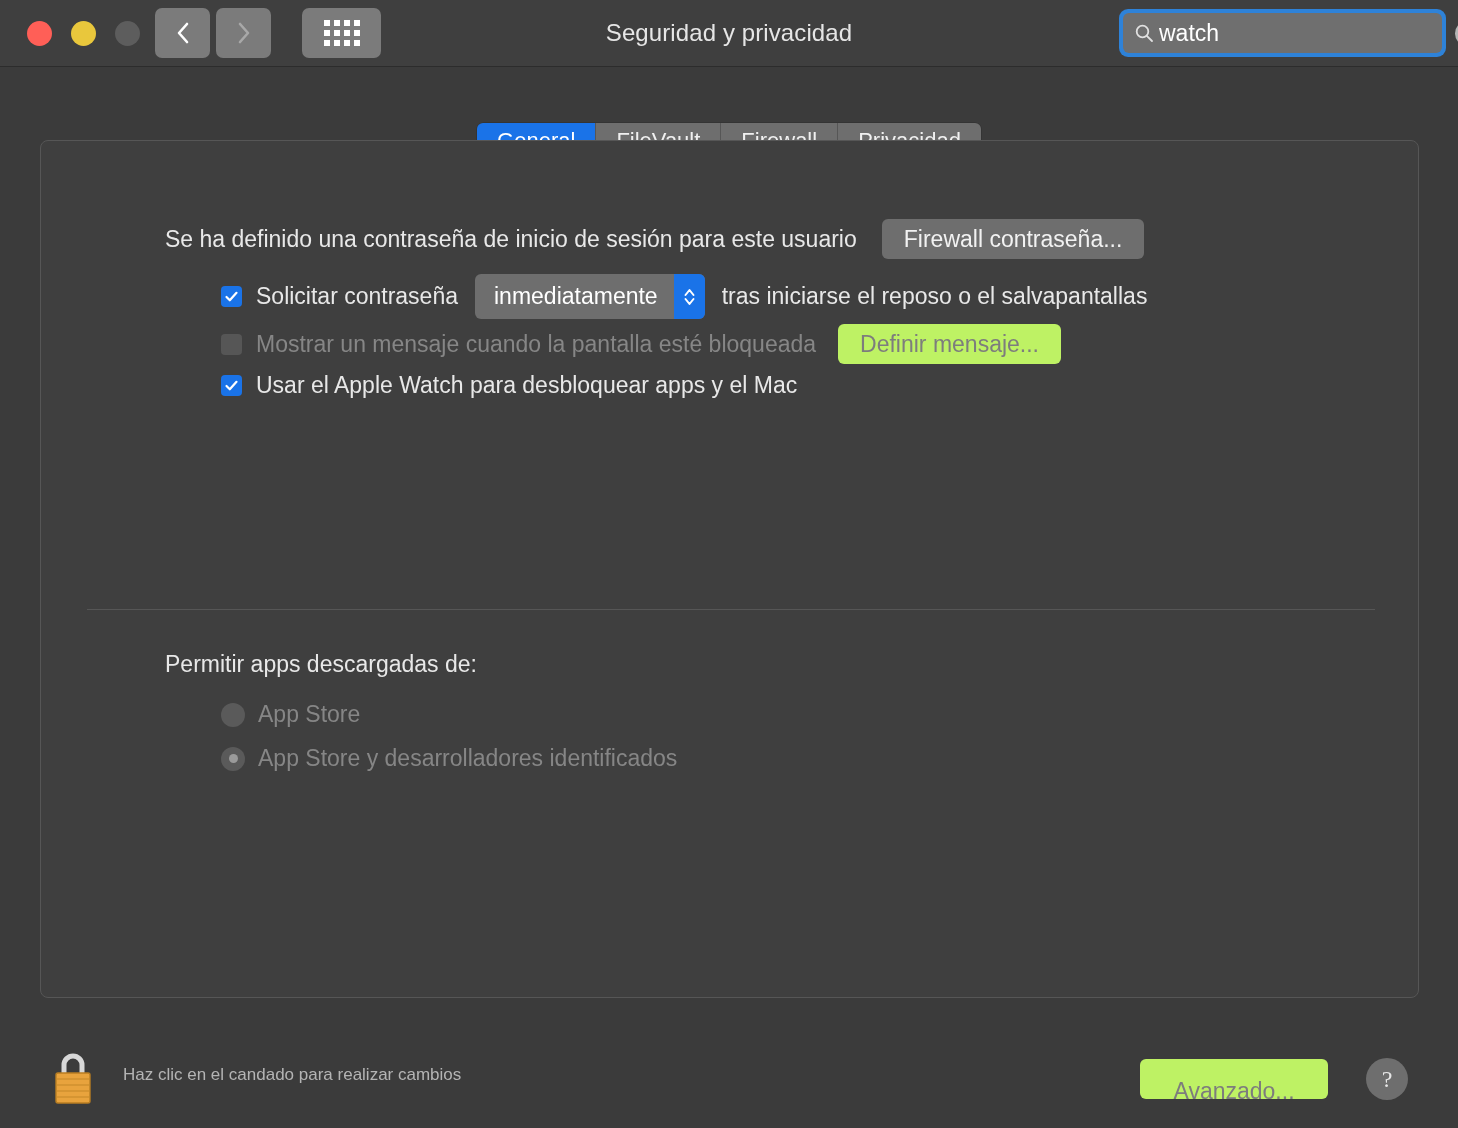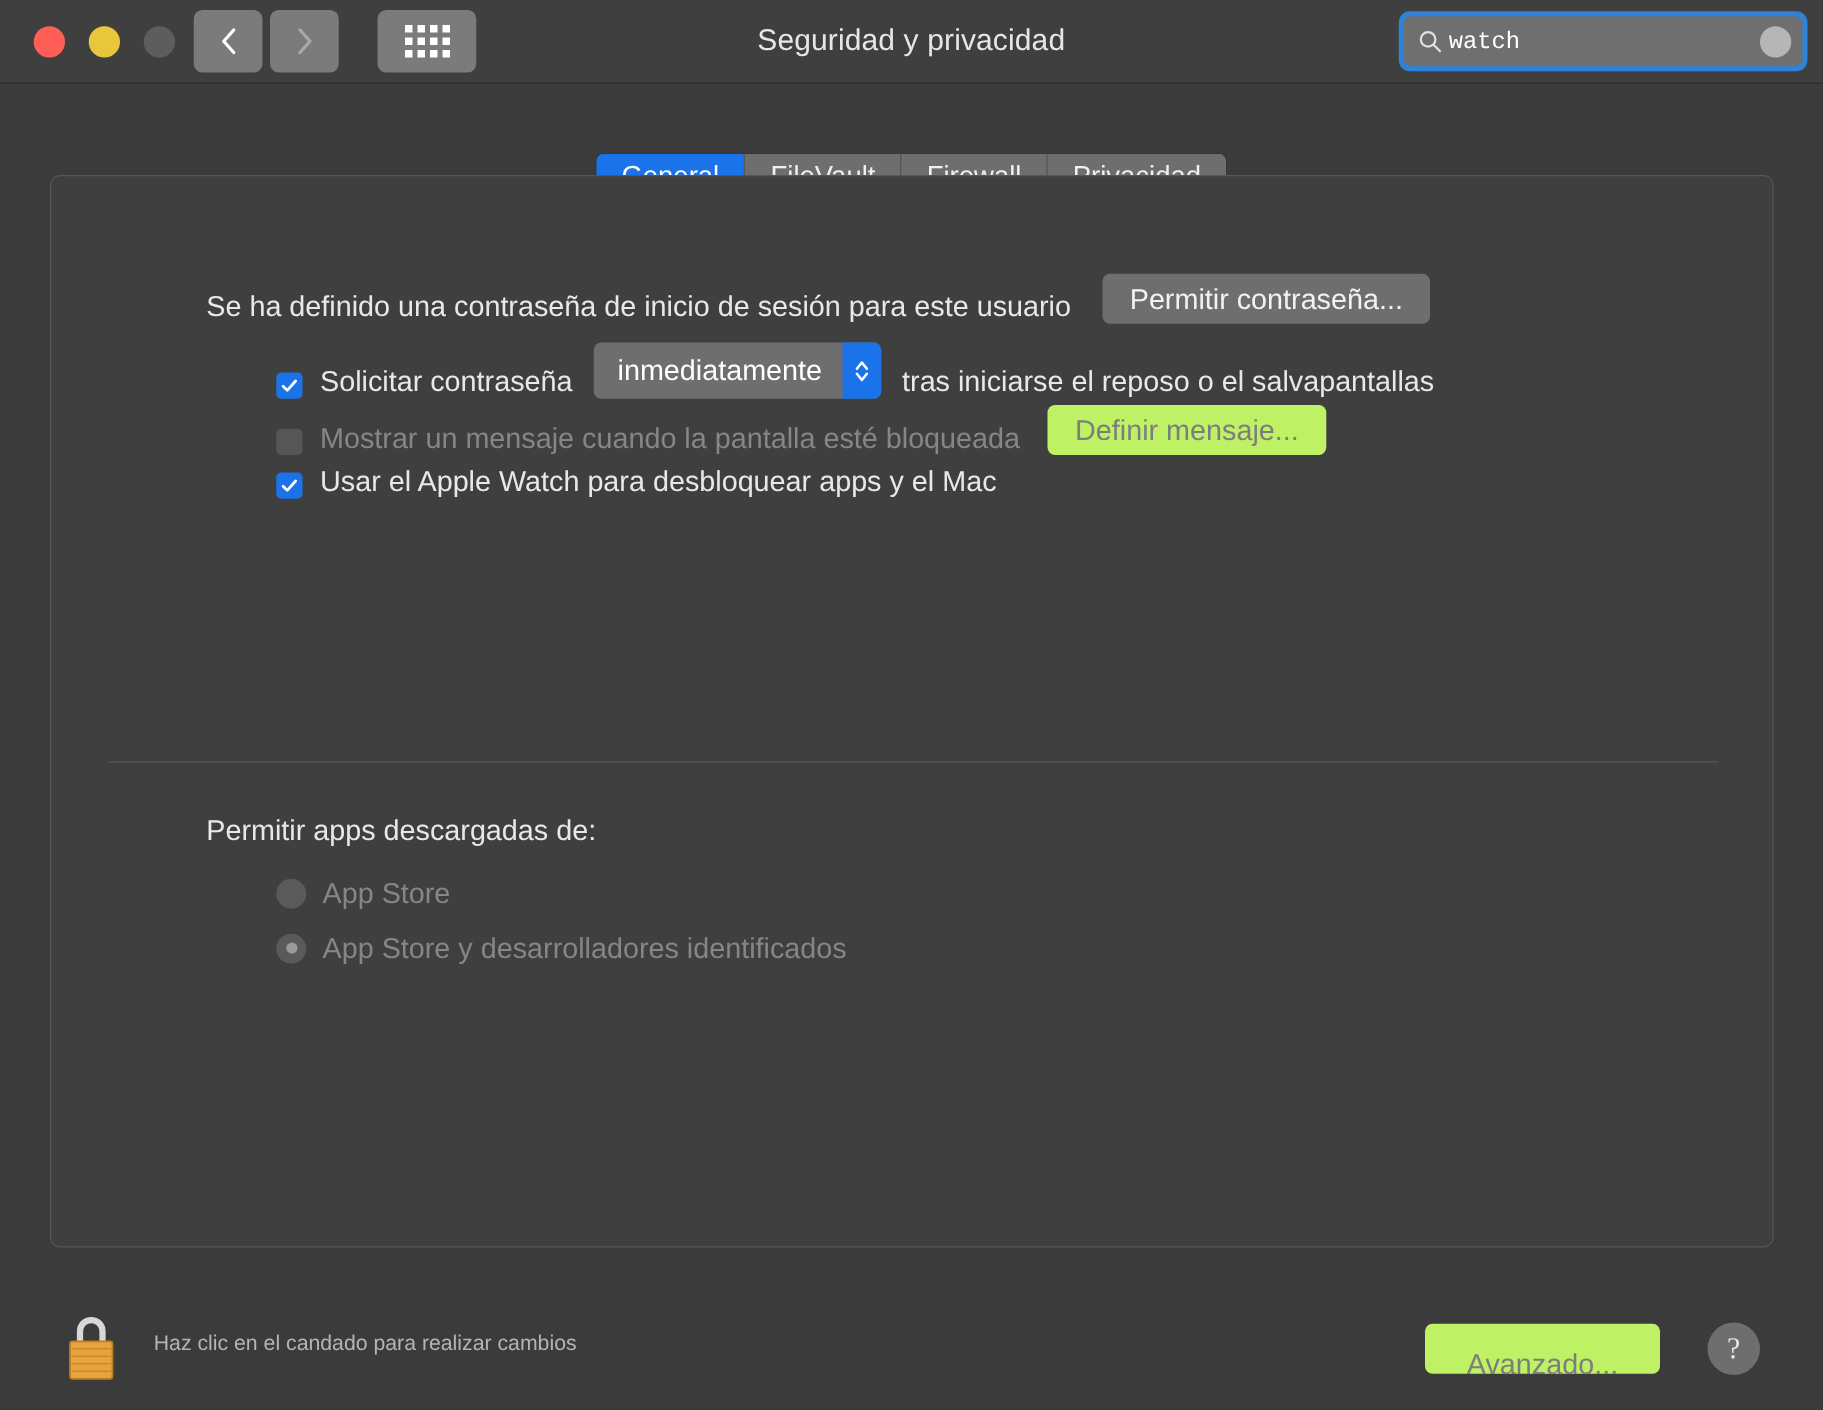--- a/index.html
+++ b/index.html
@@ -109,22 +109,22 @@
     margin-left: 11px;
     width: 20px; height: 20px;
     flex: none;
   }
   #search-input {
     flex: 1;
     background: transparent;
     border: none;
     outline: none;
     color: #ffffff;
-    font-family: Liberation Mono, monospace;
-    font-size: 19px;
+    font-family: Liberation Sans, sans-serif;
+    font-size: 23px;
     margin-left: 5px;
     padding: 0;
     caret-color: #ffffff;
   }
   #search-clear {
     margin-right: 9px;
     width: 25px; height: 25px;
     border-radius: 50%;
     background: #b6b6b6;
     display: flex;
@@ -170,21 +170,21 @@
     left: 40px; top: 140px;
     width: 1379px; height: 858px;
     border: 1px solid #565656;
     border-radius: 8px;
     background: #3f3f3f;
   }
 
   .row {
     position: absolute;
     display: flex;
-    align-items: flex-end;
+    align-items: center;
   }
 
   .lbl {
     font-size: 23px;
     color: #e8e8e8;
     white-space: nowrap;
   }
   .lbl.dim { color: #868686; }
 
   
@@ -403,21 +403,21 @@
       <div class="tab">FileVault</div>
       <div class="tab">Firewall</div>
       <div class="tab">Privacidad</div>
     </div>
   </div>
 
   <div id="panel">
 
     <div class="row" id="pw-row">
       <span class="lbl">Se ha definido una contraseña de inicio de sesión para este usuario</span>
-      <button class="btn">Permitir contraseña...</button>
+      <button class="btn">Firewall contraseña...</button>
     </div>
 
     <div class="row" id="req-row">
       <span class="cb">
         <svg width="15" height="15" viewBox="0 0 15 15">
           <polyline points="2.5,8 5.8,11.3 12.5,3.8" fill="none" stroke="#ffffff" stroke-width="2.2" stroke-linecap="round" stroke-linejoin="round"></polyline>
         </svg>
       </span>
       <span class="lbl">Solicitar contraseña</span>
       <span class="popup">

